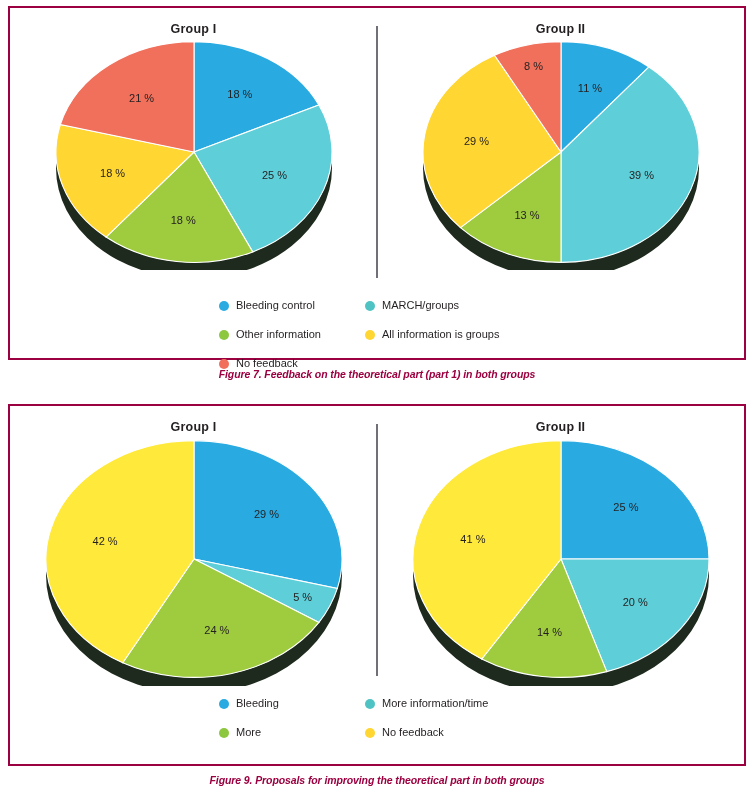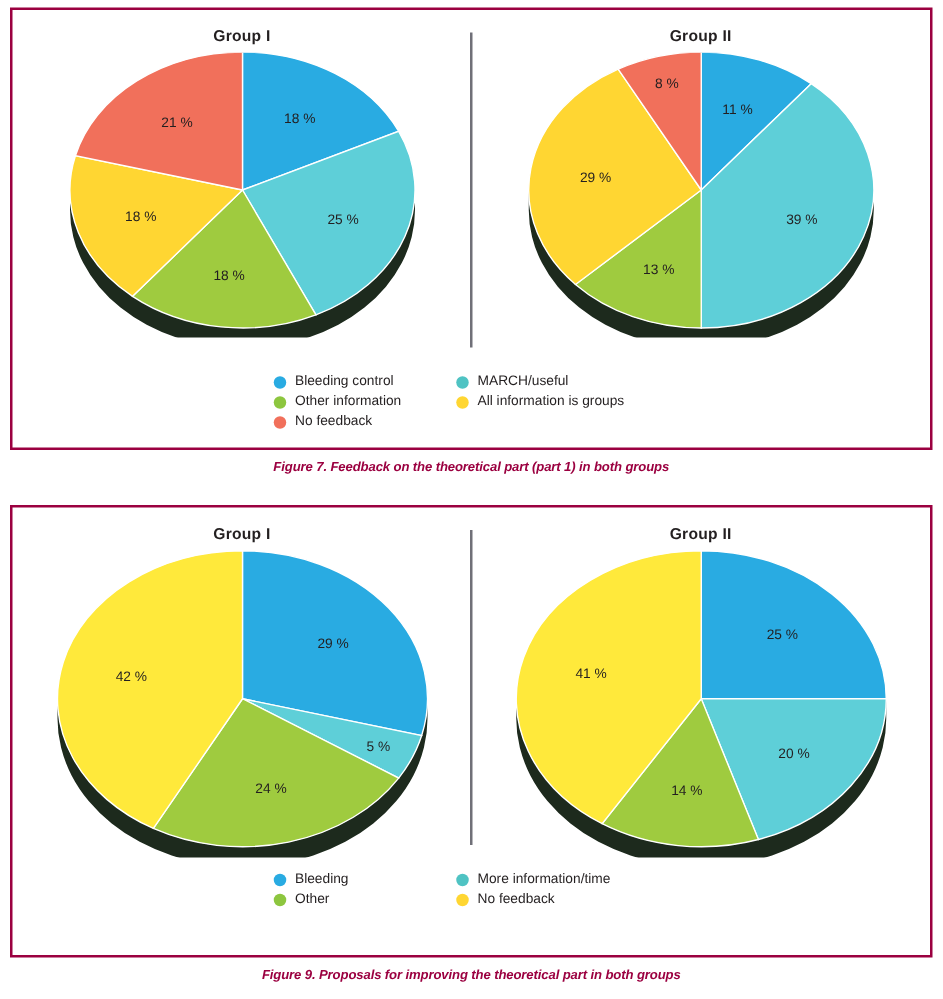--- a/index.html
+++ b/index.html
@@ -76,21 +76,21 @@
   .legend{
     position:relative;
     display:flex;
     justify-content:center;
     gap:0px;
     padding-top:2px;
   }
   .legend-col{
     display:flex;
     flex-direction:column;
-    gap:1px;
+    gap:14px;
   }
   .legend-col.col-a{width:146px;}
   .legend-col.col-b{width:170px;}
   .legend-item{
     display:flex;
     align-items:center;
     gap:7px;
     height:15px;
   }
   .legend-dot{
@@ -164,21 +164,21 @@
               <span class="legend-label">Other information</span>
             </div>
             <div class="legend-item">
               <span class="legend-dot" style="background: rgb(241, 112, 91);"></span>
               <span class="legend-label">No feedback</span>
             </div>
           </div>
         <div class="legend-col col-b">
             <div class="legend-item">
               <span class="legend-dot" style="background: rgb(79, 195, 195);"></span>
-              <span class="legend-label">MARCH/useful</span>
+              <span class="legend-label">MARCH/groups</span>
             </div>
             <div class="legend-item">
               <span class="legend-dot" style="background: rgb(255, 214, 50);"></span>
               <span class="legend-label">All information is groups</span>
             </div>
           </div>
       </div>
     </div>
     <div class="caption">Figure 7. Feedback on the theoretical part (part 1) in both groups</div>
   </div>
@@ -224,21 +224,21 @@
       </div>
 
       <div class="legend">
         <div class="legend-col col-a">
             <div class="legend-item">
               <span class="legend-dot" style="background: rgb(41, 171, 226);"></span>
               <span class="legend-label">Bleeding</span>
             </div>
             <div class="legend-item">
               <span class="legend-dot" style="background: rgb(141, 198, 63);"></span>
-              <span class="legend-label">Other</span>
+              <span class="legend-label">More</span>
             </div>
           </div>
         <div class="legend-col col-b">
             <div class="legend-item">
               <span class="legend-dot" style="background: rgb(79, 195, 195);"></span>
               <span class="legend-label">More information/time</span>
             </div>
             <div class="legend-item">
               <span class="legend-dot" style="background: rgb(255, 214, 50);"></span>
               <span class="legend-label">No feedback</span>

